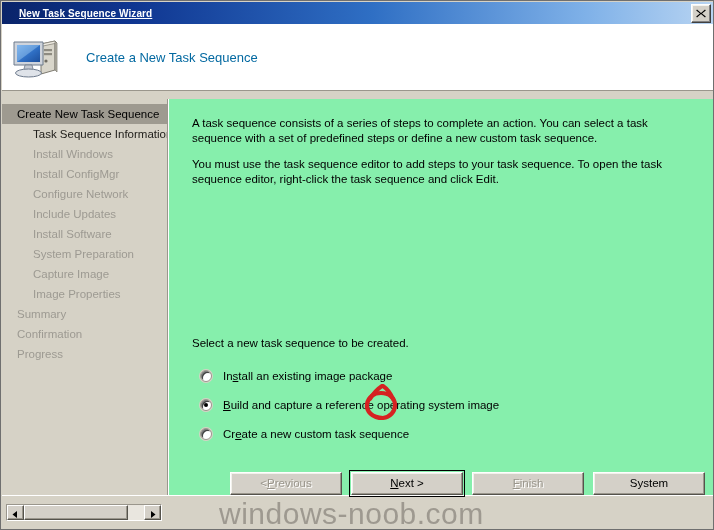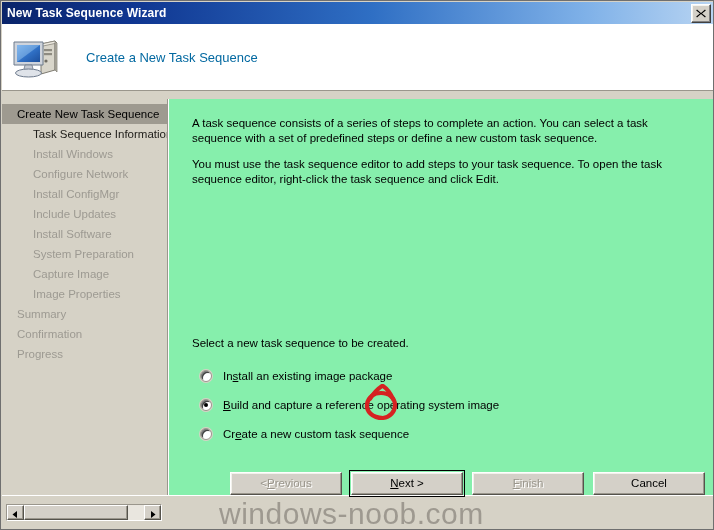--- a/index.html
+++ b/index.html
@@ -24,25 +24,26 @@
   #titlebar {
     position: absolute;
     left: 1px; top: 1px;
     width: 712px; height: 22px;
     background: linear-gradient(to right, #0a246a 0%, #0f3590 18%, #2f6fc4 52%, #7fb1e8 82%, #b8d4f2 100%);
     display: flex;
     align-items: center;
   }
   #title-text {
     color: #ffffff;
-    font-size: 12px;
+    font-size: 10px;
     font-weight: bold;
-    margin-left: 5px;
+    margin-left: 17px;
     letter-spacing: .1px;
     white-space: nowrap;
+    text-decoration: underline;
   }
   #close-btn {
     position: absolute;
     right: 3px; top: 2px;
     width: 18px; height: 17px;
     background: #d4d0c8;
     border: 1px solid #ffffff;
     border-right-color: #404040;
     border-bottom-color: #404040;
     box-shadow: inset -1px -1px 0 #808080, inset 1px 1px 0 #f5f4f0;
@@ -326,22 +327,22 @@
     </span>
     <span id="header-title">Create a New Task Sequence</span>
   </div>
 
   <div id="body">
 
     <div id="sidebar">
         <div class="nav-item selected">Create New Task Sequence</div>
         <div class="nav-item indent active">Task Sequence Information</div>
         <div class="nav-item indent">Install Windows</div>
+        <div class="nav-item indent">Install ConfigMgr</div>
         <div class="nav-item indent">Configure Network</div>
-        <div class="nav-item indent">Install ConfigMgr</div>
         <div class="nav-item indent">Include Updates</div>
         <div class="nav-item indent">Install Software</div>
         <div class="nav-item indent">System Preparation</div>
         <div class="nav-item indent">Capture Image</div>
         <div class="nav-item indent">Image Properties</div>
         <div class="nav-item">Summary</div>
         <div class="nav-item">Confirmation</div>
         <div class="nav-item">Progress</div>
       </div>
 
@@ -373,21 +374,21 @@
         </svg>
       </span>
     </div>
   </div>
 
   <div id="footer">
     <div id="button-bar">
         <div class="btn disabled">&lt; <u>P</u>revious</div>
         <div class="btn default"><u>N</u>ext &gt;</div>
         <div class="btn disabled"><u>F</u>inish</div>
-        <div class="btn">Cancel</div>
+        <div class="btn">System</div>
       </div>
 
     <div id="hscroll">
       <div class="sb-btn">
         <span>
           <svg width="7" height="7" viewBox="0 0 7 7">
               <path d="M5 0 L5 7 L0.5 3.5 Z" fill="#000"></path>
             </svg>
         </span>
       </div>

